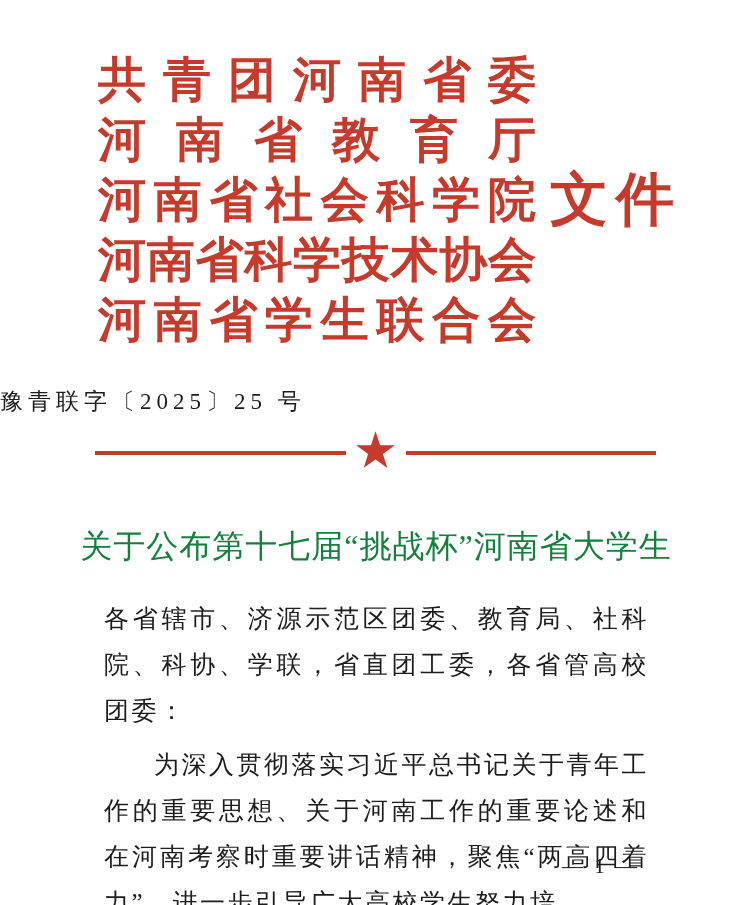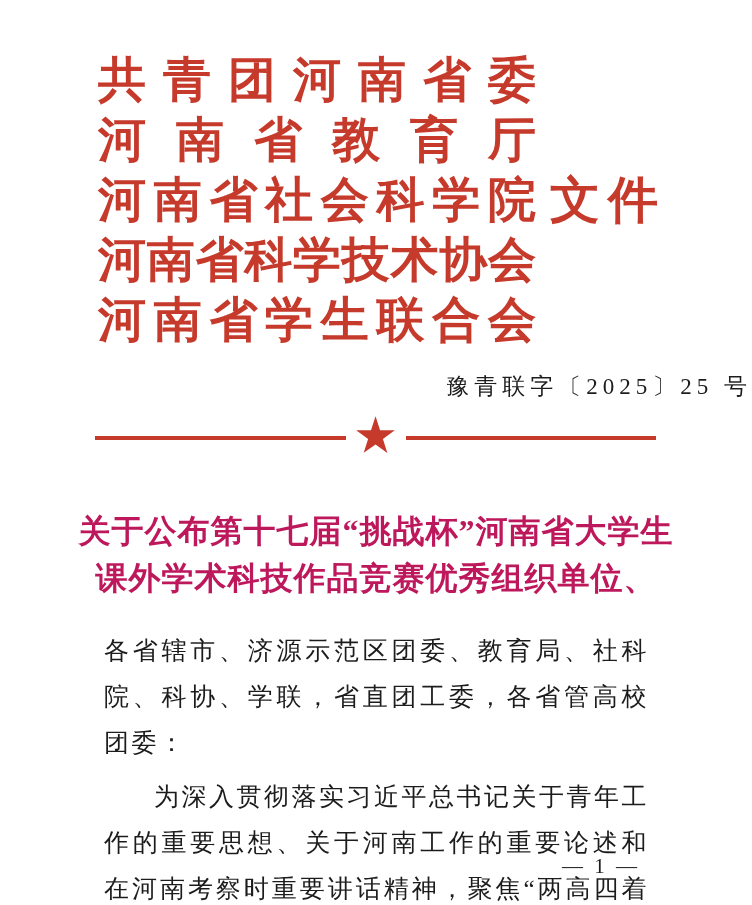--- a/index.html
+++ b/index.html
@@ -32,30 +32,30 @@
     display: flex;
     justify-content: space-between;
     font-size: 48px;
     line-height: 60px;
     font-weight: bold;
     color: var(--accent, #c63a2c);
     white-space: nowrap;
   }
   .doc-type {
     margin-left: 14px;
-    font-size: 50px;
+    font-size: 58px;
     font-weight: 900;
     letter-spacing: 8px;
     color: var(--accent, #c63a2c);
     white-space: nowrap;
   }
   
   .doc-number {
-    margin-top: 21px;
-    text-align: right;
+    margin-top: 36px;
+    text-align: left;
     font-size: 23px;
     letter-spacing: 5px;
     color: #1d1d1d;
   }
   
   .divider {
     display: flex;
     align-items: center;
     margin: 14px 96px 0 95px;
   }
@@ -68,22 +68,22 @@
     color: var(--accent, #c63a2c);
     font-size: 44px;
     line-height: 1;
     margin: 0 8px;
     transform: translateY(-2px);
   }
   
   .title {
     margin-top: 48px;
     text-align: center;
-    font-weight: bold;
-    color: #be185d;
+    font-weight: normal;
+    color: #15803d;
   }
   .title .title-line {
     font-size: 32px;
     line-height: 47px;
     letter-spacing: 1px;
   }
   
   .body-text {
     margin: 26px 95px 0 96px;
     font-size: 25px;
@@ -172,21 +172,20 @@
   <div class="doc-number">豫青联字〔2025〕25 号</div>
 
   <div class="divider">
     <div class="rule"></div>
     <span class="star">★</span>
     <div class="rule"></div>
   </div>
 
   <div class="title">
     <div class="title-line">关于公布第十七届“挑战杯”河南省大学生</div>
-    <div class="title-line">课外学术科技作品竞赛优秀组织单位、</div>
   </div>
 
   <div class="body-text">
     <p>各省辖市、济源示范区团委、教育局、社科院、科协、学联，省直团工委，各省管高校团委：</p>
     <p class="indent">为深入贯彻落实习近平总书记关于青年工作的重要思想、关于河南工作的重要论述和在河南考察时重要讲话精神，聚焦“两高四着力”，进一步引导广大高校学生努力培</p>
   </div>
 
   <div class="page-number">— 1 —</div>
 
 </div>

